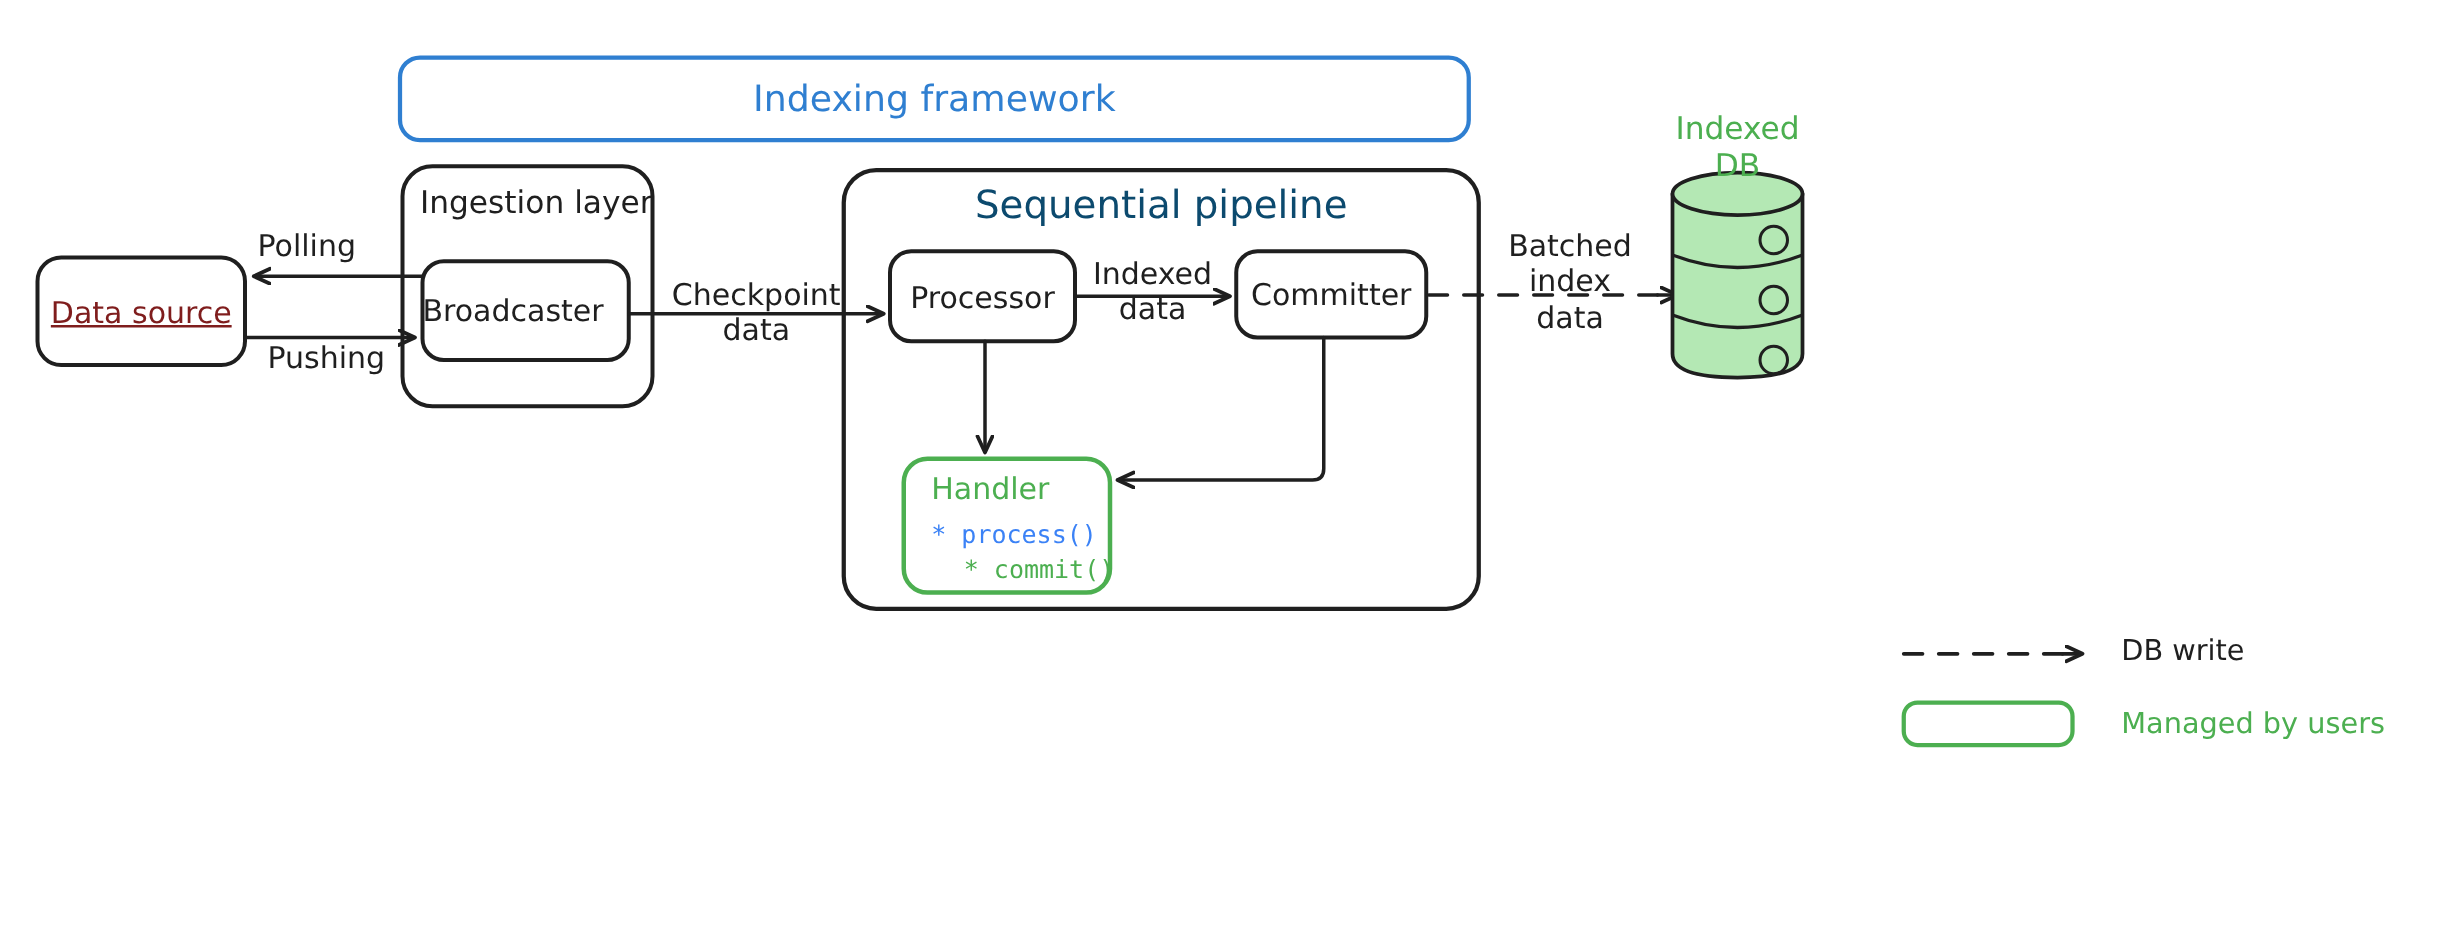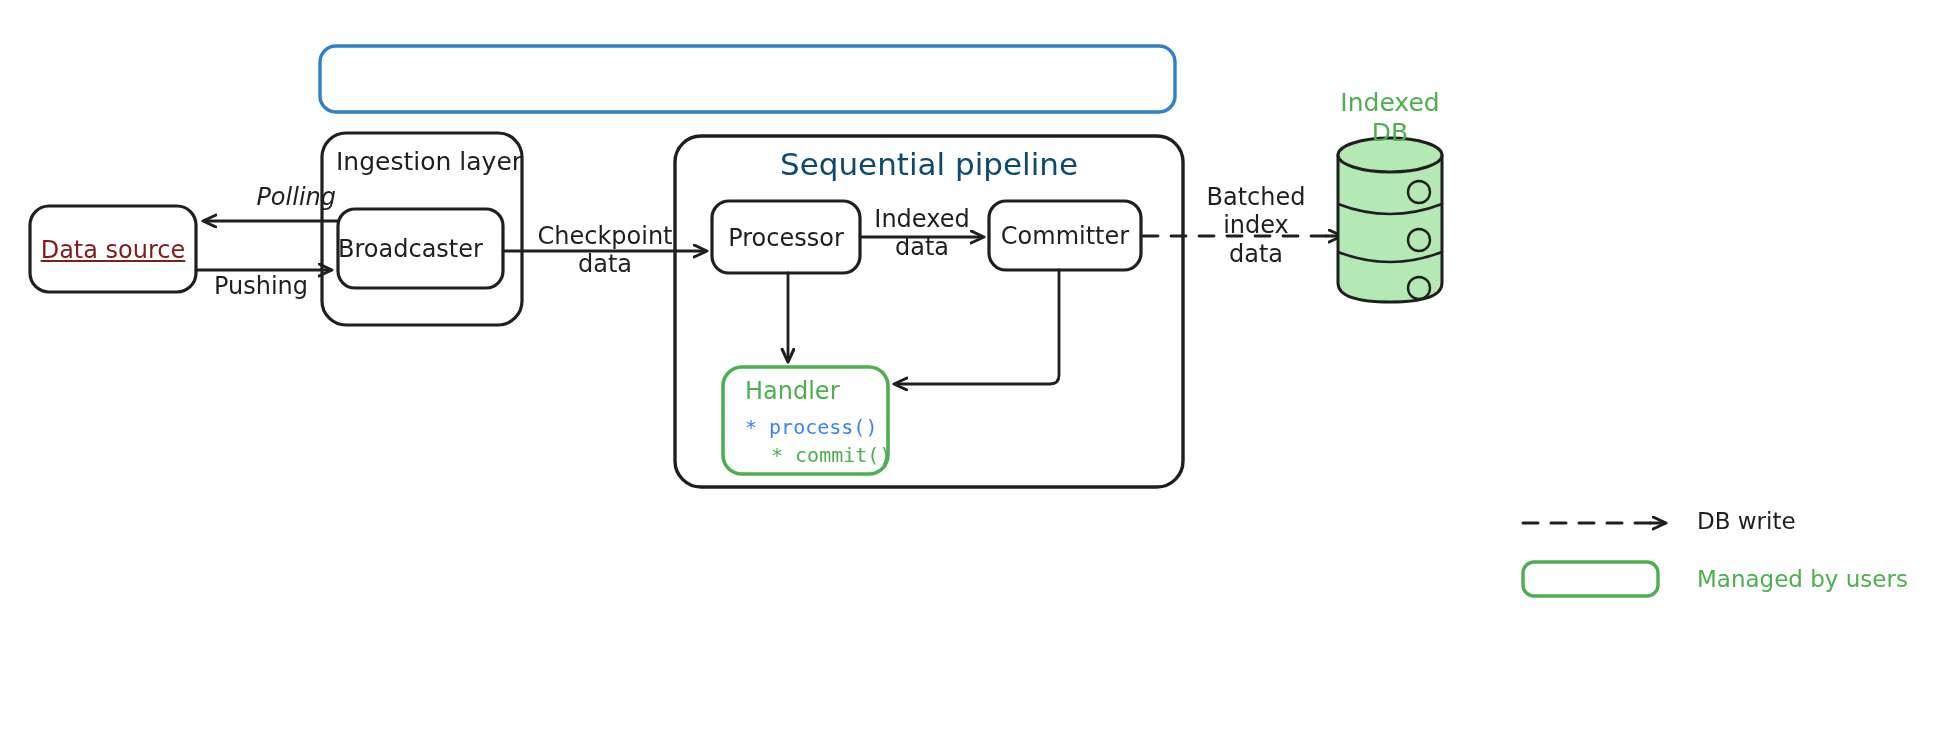--- a/index.html
+++ b/index.html
@@ -115,20 +115,22 @@
     <g>
       <path d="M1523,523 L1655,523" fill="none" stroke="#1f1f1f" stroke-width="3" stroke-linecap="round" stroke-dasharray="15 13"></path>
       <path d="M1650,523 L1664,523" fill="none" stroke="#1f1f1f" stroke-width="3" stroke-linecap="round" marker-end="url(#arrowBlackL)"></path>
     </g>
     <g>
       <rect x="1523" y="562" width="135" height="34" rx="11" ry="11" fill="#ffffff" stroke="#4caf50" stroke-width="3.4"></rect>
     </g>
 
   </svg>
 
+  <div class="hand" style="position:absolute; left:320px; top:62px; width:855px;
+              text-align:center; font-size:29px; color:#2f7fd1;">Indexing framework</div>
 
   <div class="hand" style="position:absolute; left:336px; top:147px;
               font-size:25px; color:#1f1f1f;">Ingestion layer</div>
 
   <div class="hand" style="position:absolute; left:675px; top:146px; width:508px;
               text-align:center; font-size:31px; color:#0c4a6e;">Sequential pipeline</div>
 
   <div class="hand" style="position:absolute; left:30px; top:236px; width:166px;
               text-align:center; font-size:24px; color:#7f1d1d;text-decoration:underline;">Data source</div>
 
@@ -143,21 +145,21 @@
 
   <div class="hand" style="position:absolute; left:745px; top:377px;
               font-size:24px; color:#4caf50;">Handler</div>
 
   <div class="mono" style="position:absolute; left:745px; top:413px;
               font-size:20px; color:#3b82f6; line-height:1.45;">* process()</div>
   <div class="mono" style="position:absolute; left:771px; top:441px;
               font-size:20px; color:#4caf50; line-height:1.45;">* commit()</div>
 
   <div class="hand" style="position:absolute; left:206px; top:183px; width:130px;
-              text-align:right; font-size:24px; color:#1f1f1f;font-style:italic;">Polling</div>
+              text-align:left; font-size:24px; color:#1f1f1f;">Polling</div>
 
   <div class="hand" style="position:absolute; left:196px; top:272px; width:130px;
               text-align:center; font-size:24px; color:#1f1f1f;">Pushing</div>
 
   <div style="position:absolute; left:520px; top:222px; width:170px;
               text-align:center; line-height:1.18;">
     <div class="hand" style="font-size:24px; color:#1f1f1f;">Checkpoint</div>
     <div class="hand" style="font-size:24px; color:#1f1f1f;">data</div>
   </div>
 

